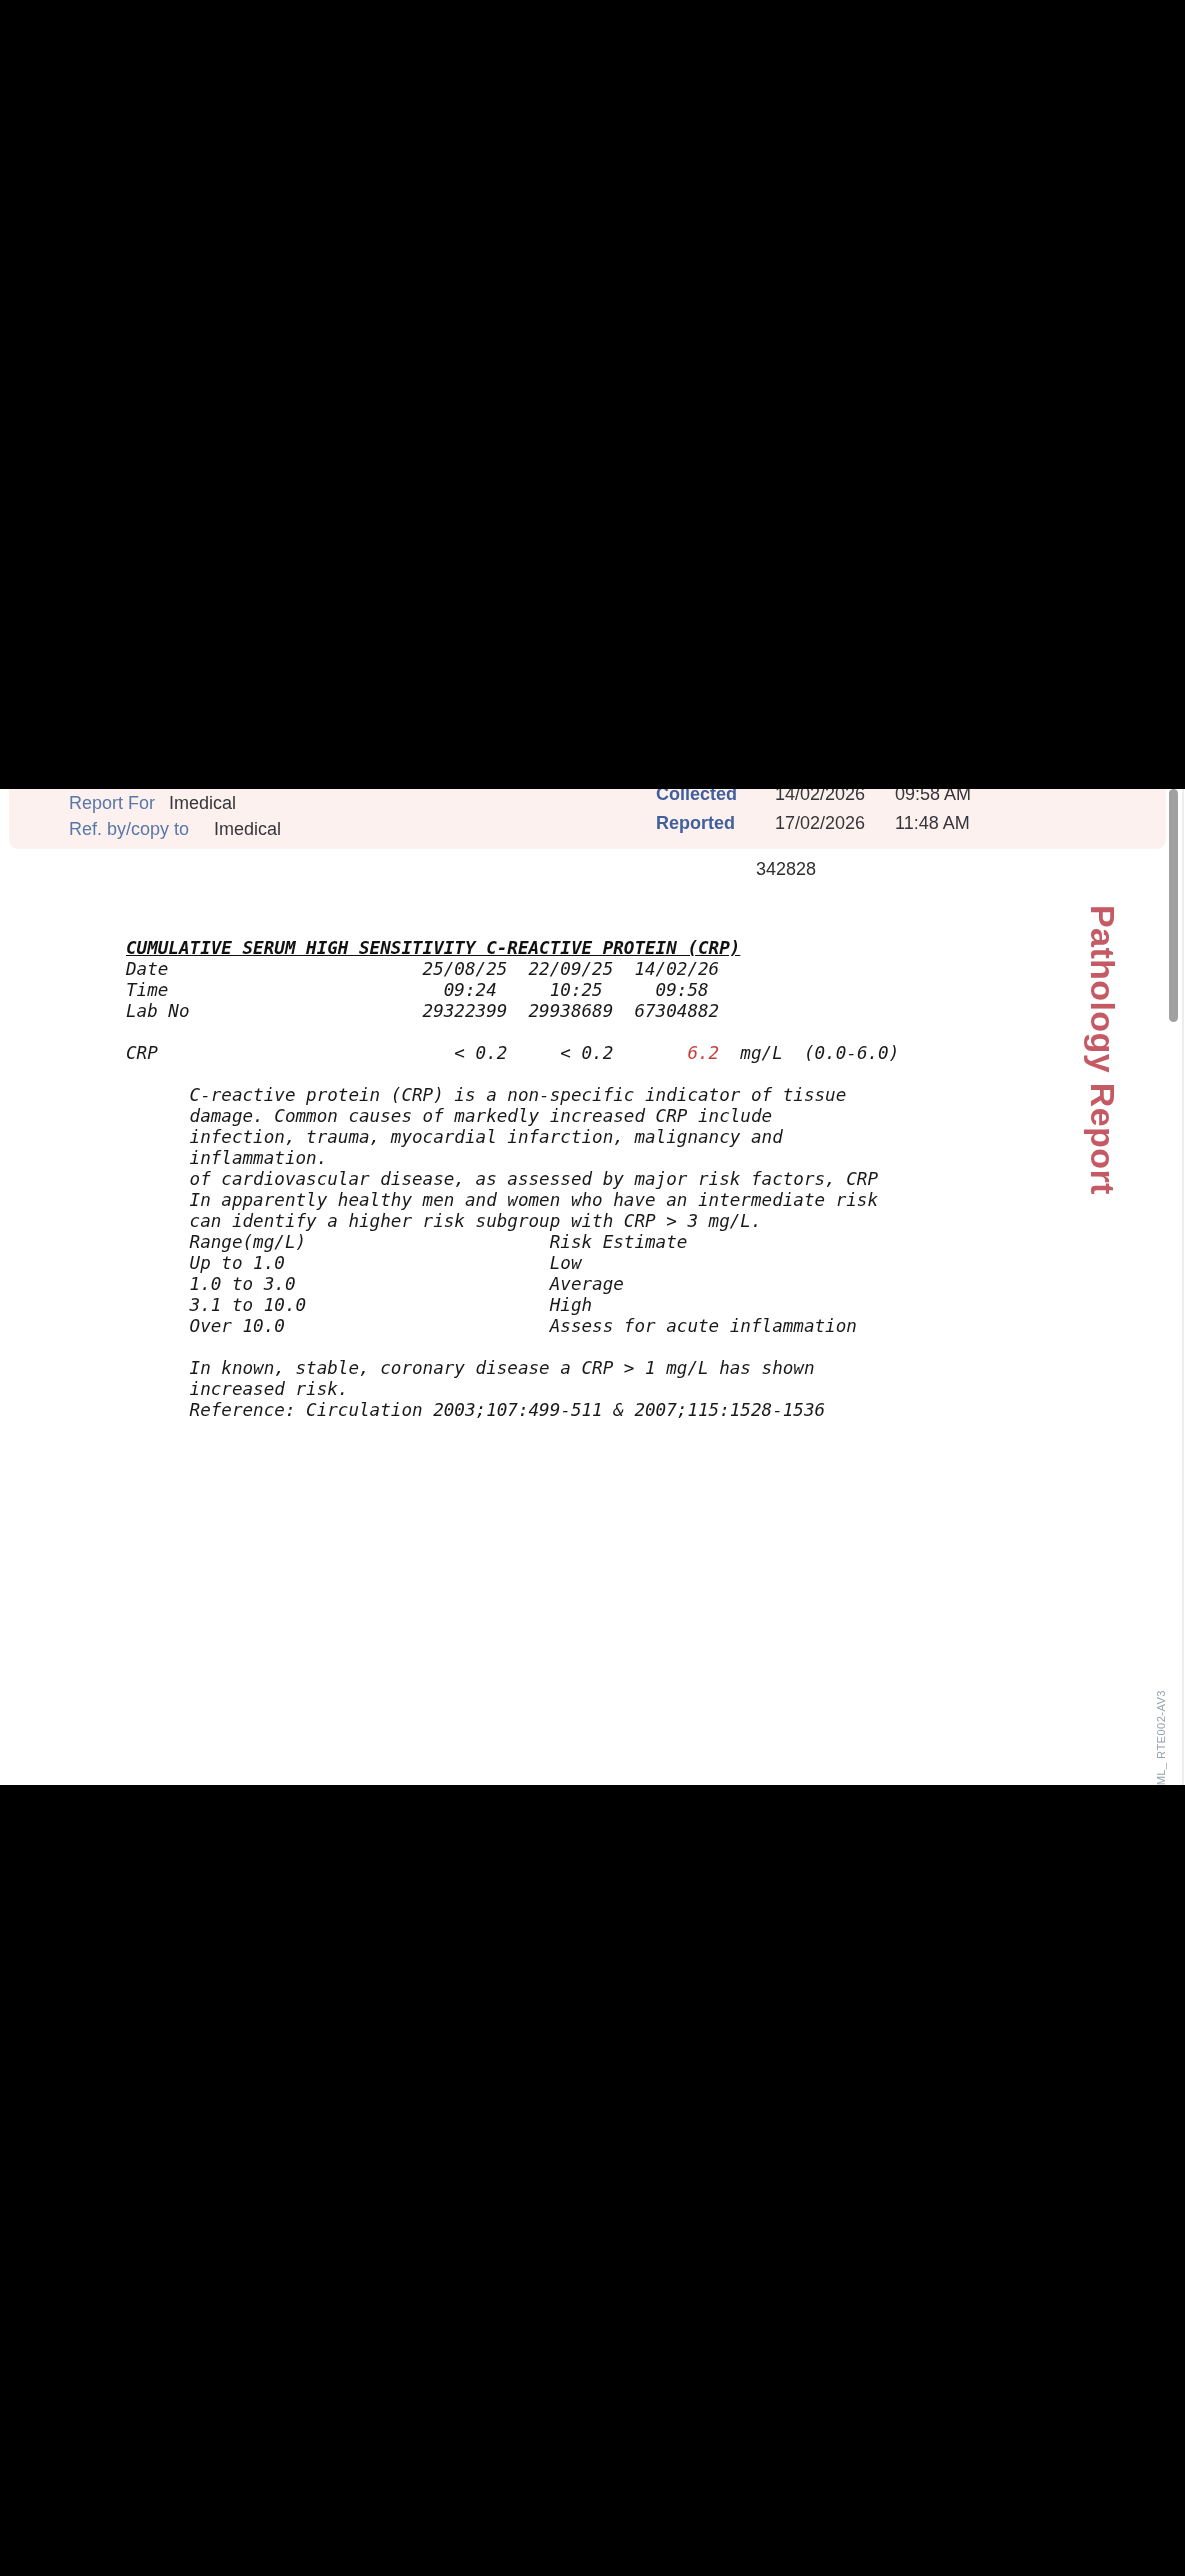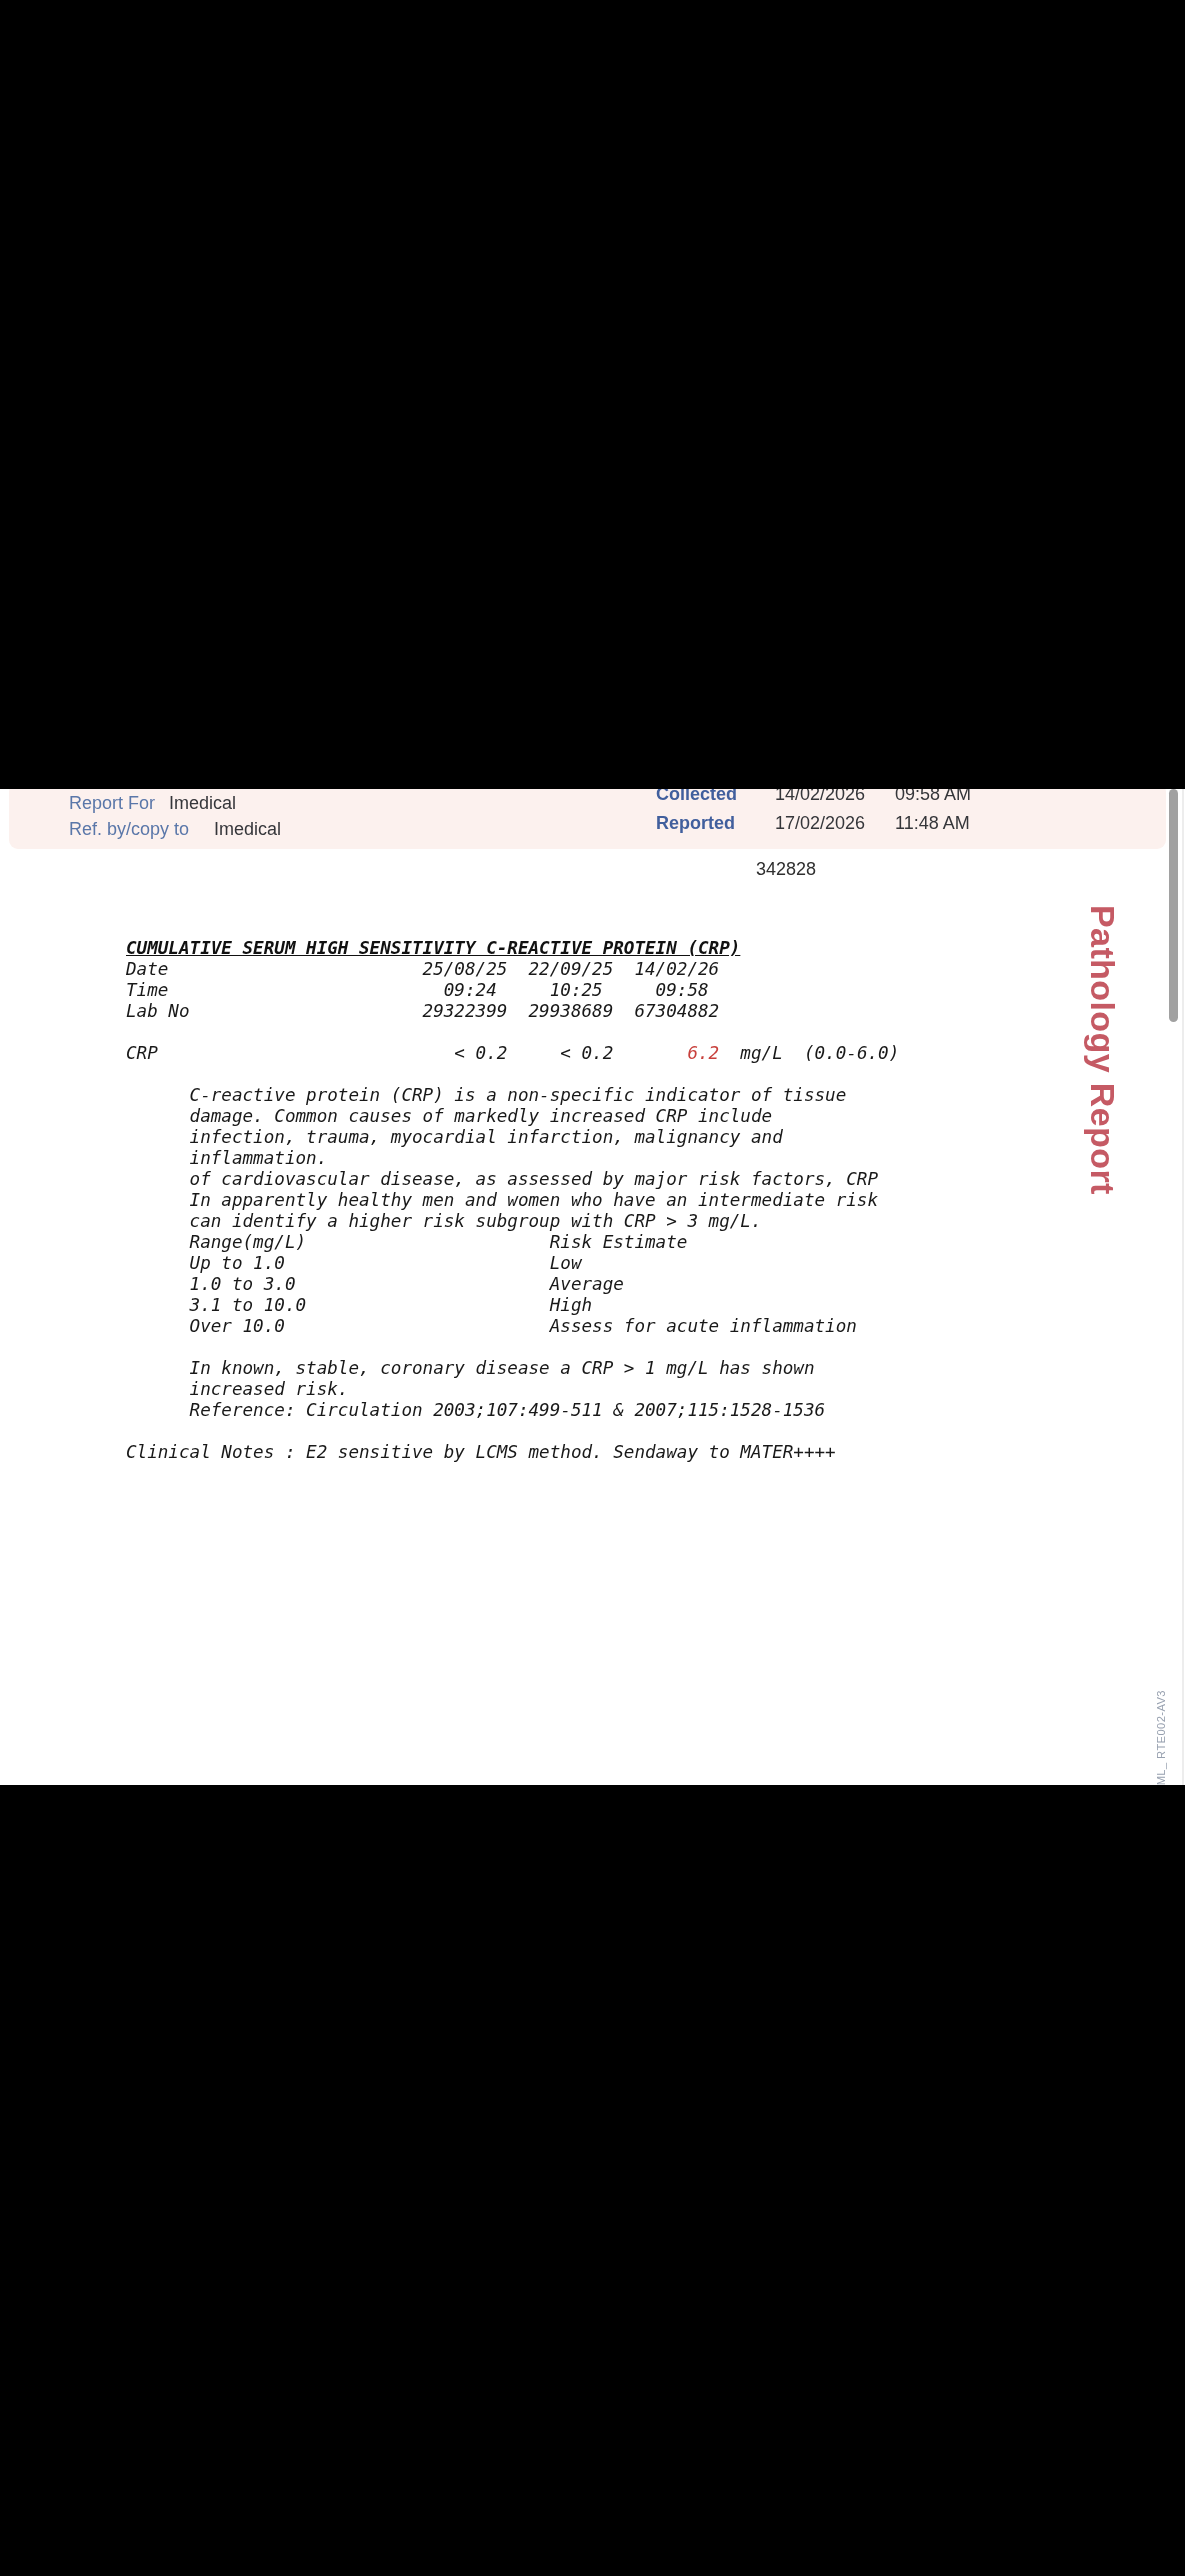--- a/index.html
+++ b/index.html
@@ -99,21 +99,20 @@
       <div class="rline"><span>      Range(mg/L)                       Risk Estimate</span></div>
       <div class="rline"><span>      Up to 1.0                         Low</span></div>
       <div class="rline"><span>      1.0 to 3.0                        Average</span></div>
       <div class="rline"><span>      3.1 to 10.0                       High</span></div>
       <div class="rline"><span>      Over 10.0                         Assess for acute inflammation</span></div>
       <div class="rline">&nbsp;</div>
       <div class="rline"><span>      In known, stable, coronary disease a CRP &gt; 1 mg/L has shown</span></div>
       <div class="rline"><span>      increased risk.</span></div>
       <div class="rline"><span>      Reference: Circulation 2003;107:499-511 &amp; 2007;115:1528-1536</span></div>
       <div class="rline">&nbsp;</div>
-      <div class="rline"><span>Clinical Notes : E2 sensitive by LCMS method. Sendaway to MATER++++</span></div>
     </div>
 
   <div class="side-label">Pathology Report</div>
 
   <div class="footer-code">ML_ RTE002-AV3</div>
 
   <div class="scrollbar-thumb"></div>
 
   <div class="page-edge"></div>
 </div>

